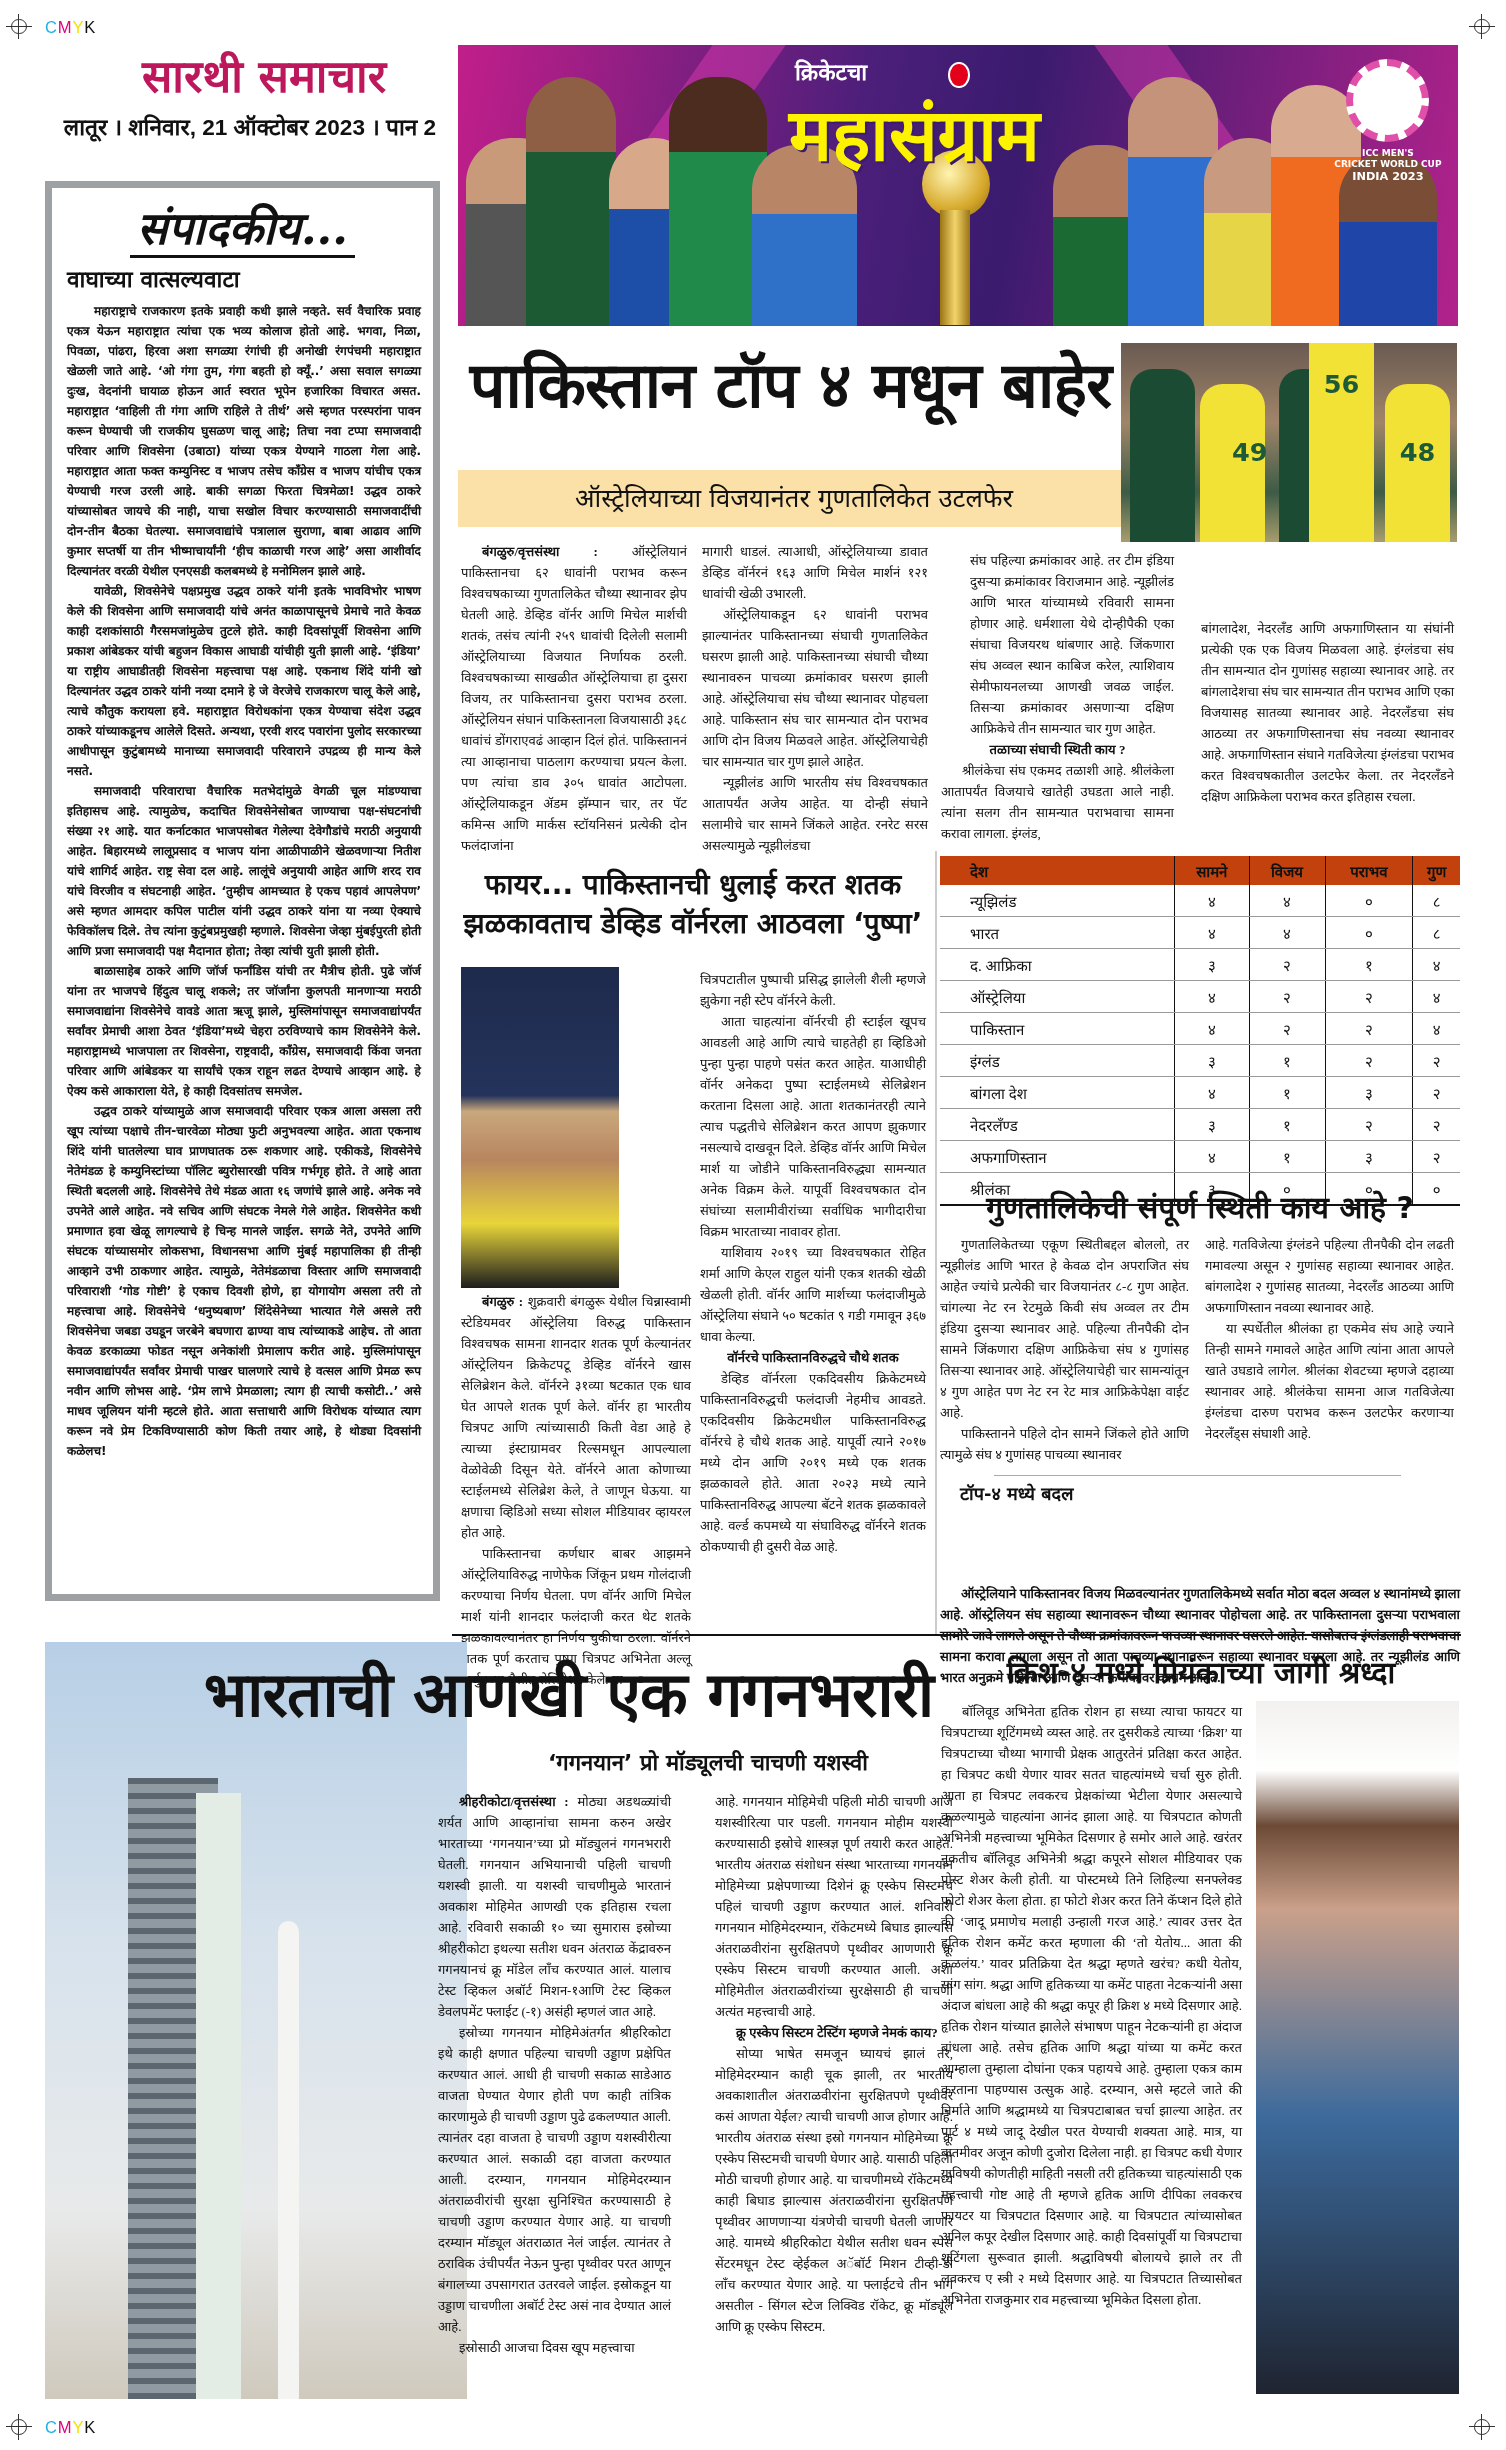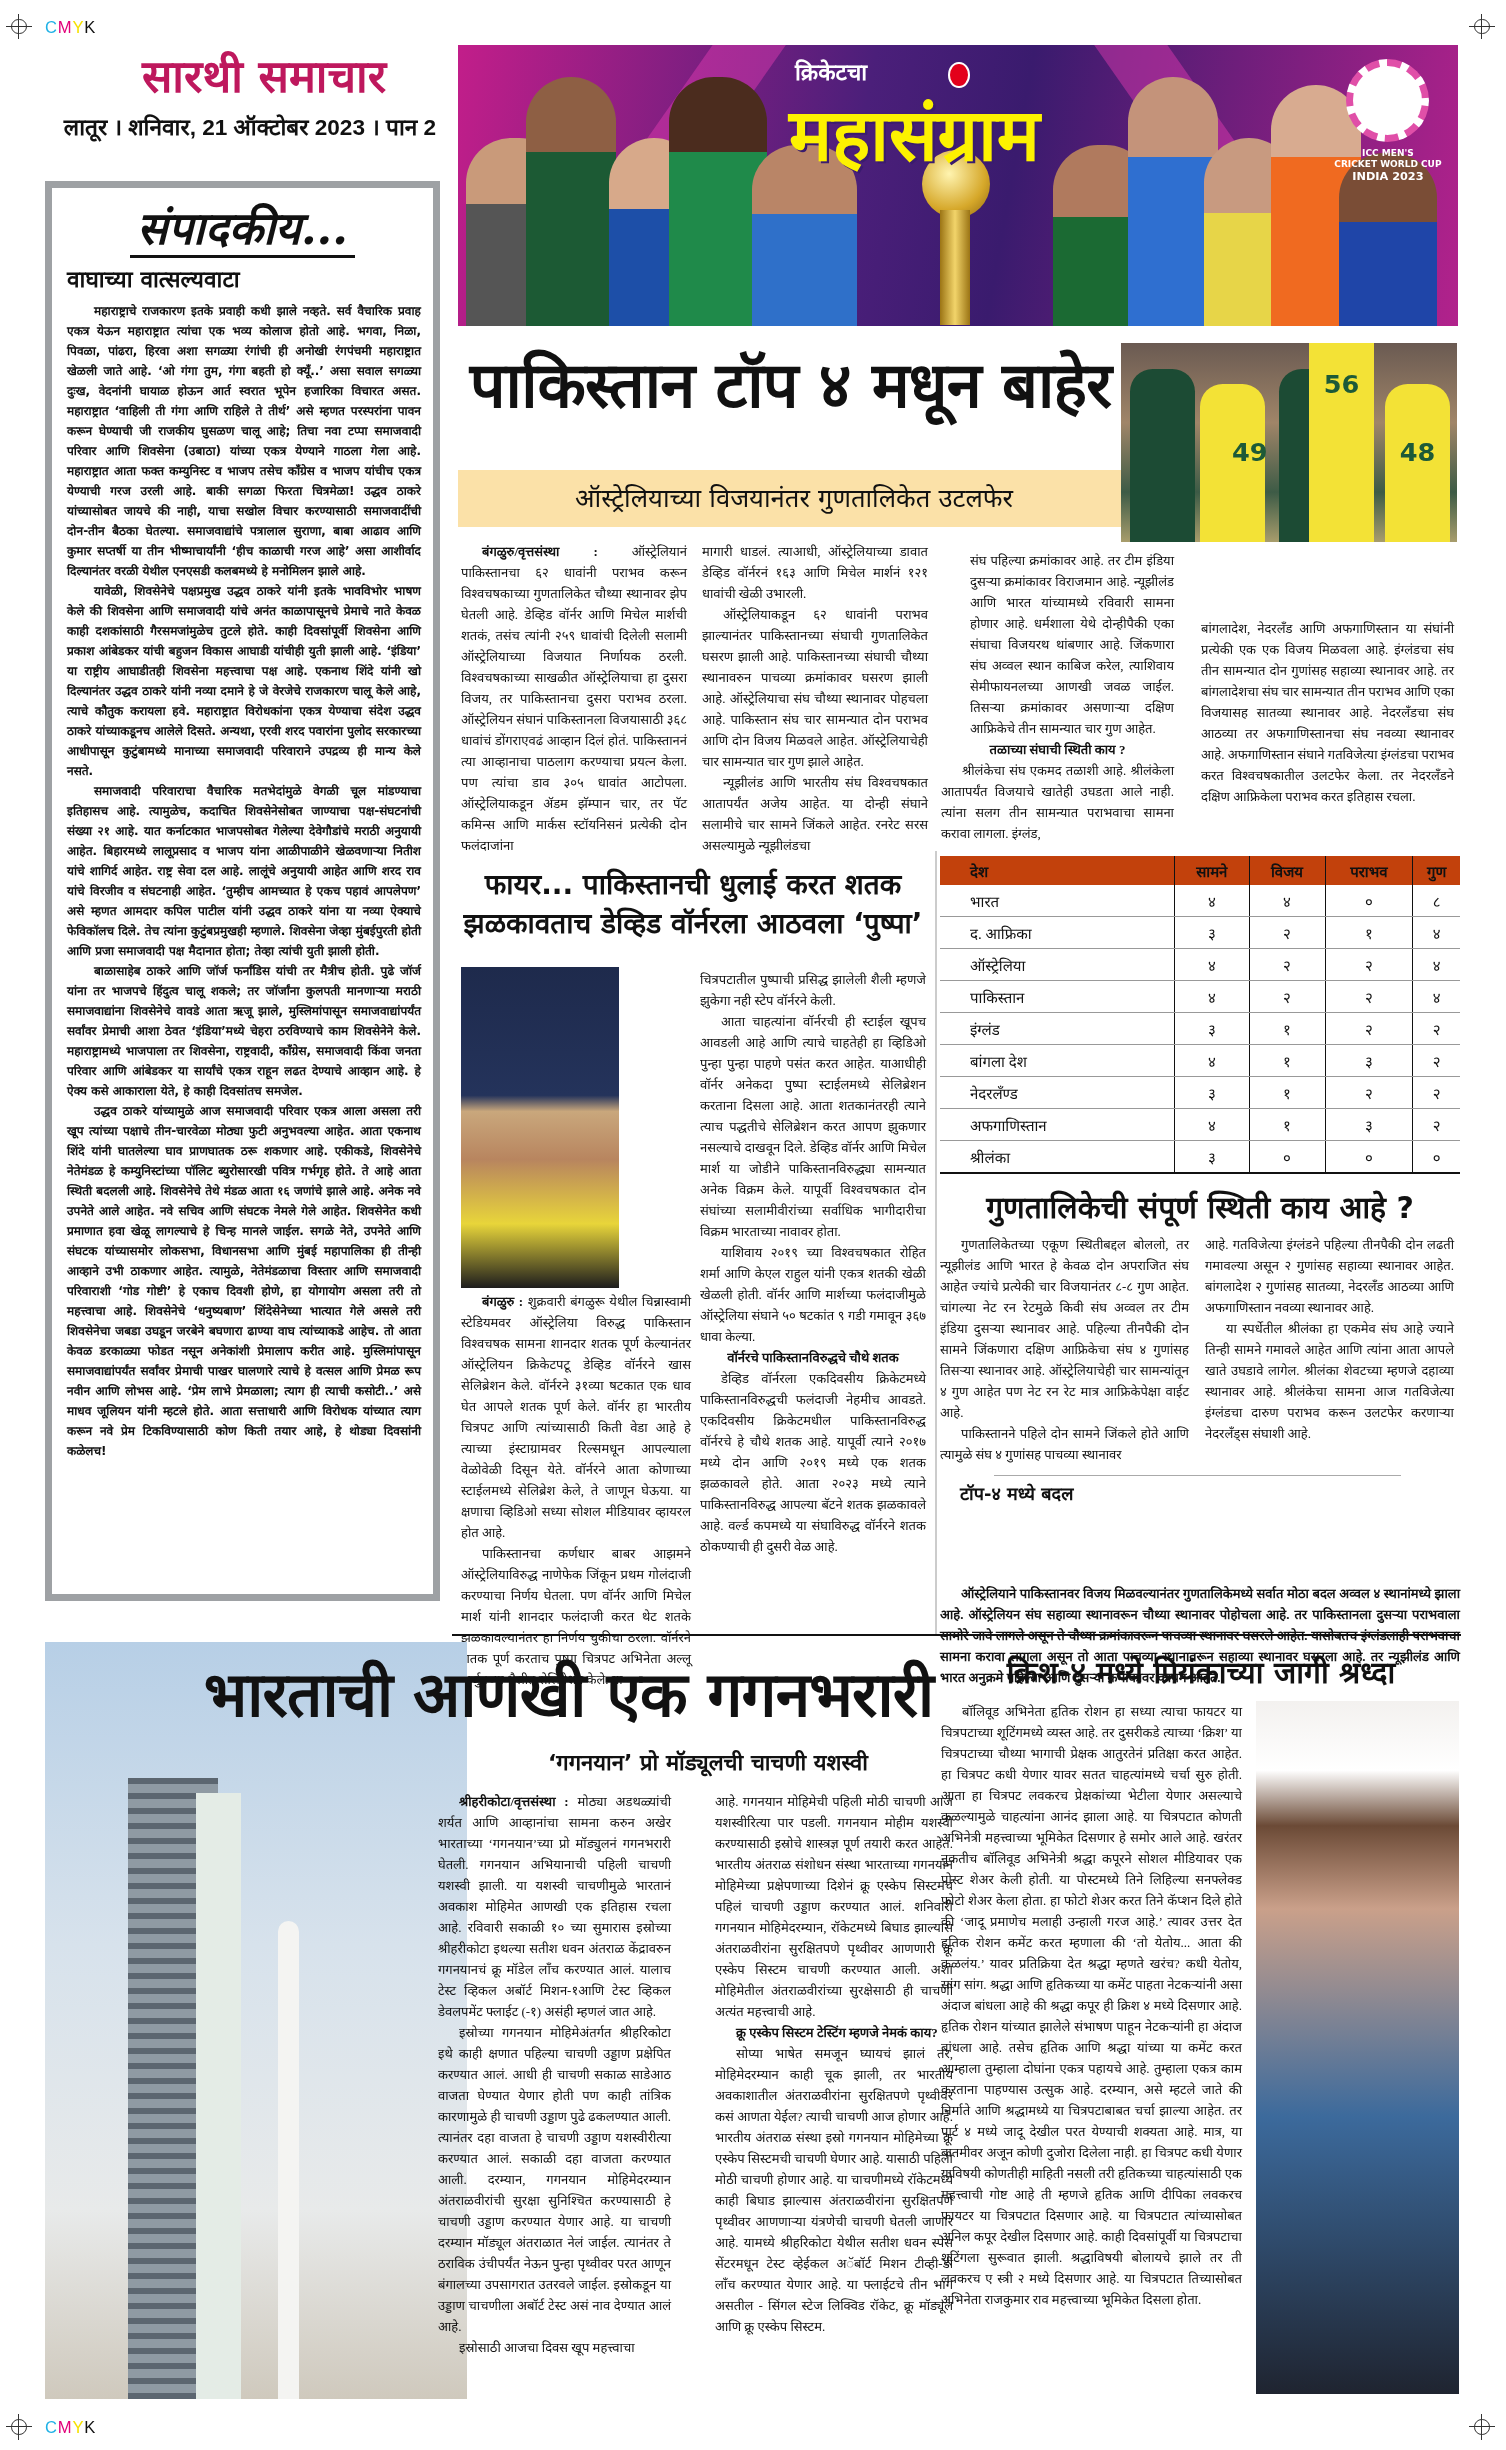--- a/index.html
+++ b/index.html
@@ -163,20 +163,27 @@
     <tr>
       <th>देश</th>
       <th>सामने</th>
       <th>विजय</th>
       <th>पराभव</th>
       <th>गुण</th>
     </tr>
   </thead>
   <tbody>
     <tr>
+        <td>न्यूझिलंड</td>
+        <td>४</td>
+        <td>४</td>
+        <td>०</td>
+        <td>८</td>
+      </tr>
+    <tr>
         <td>भारत</td>
         <td>४</td>
         <td>४</td>
         <td>०</td>
         <td>८</td>
       </tr>
     <tr>
         <td>द. आफ्रिका</td>
         <td>३</td>
         <td>२</td>

